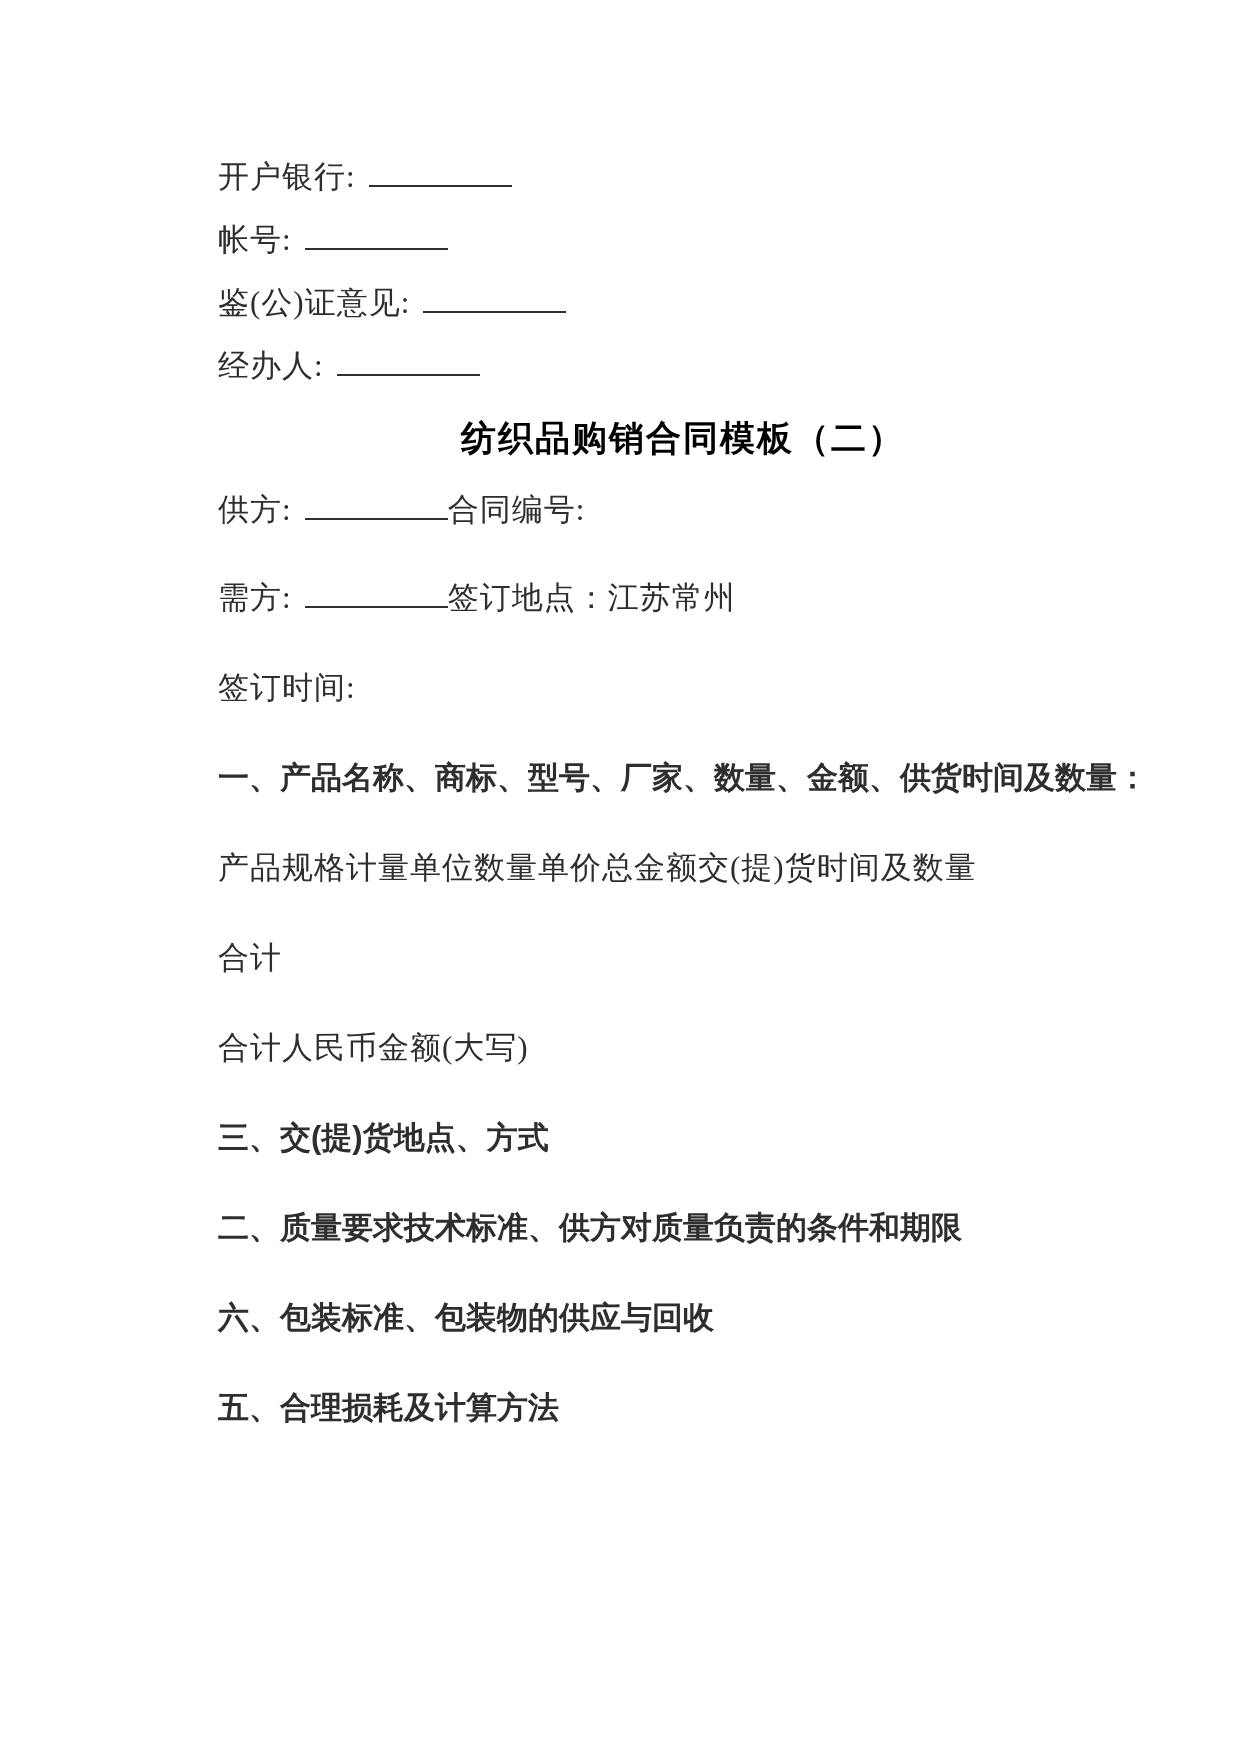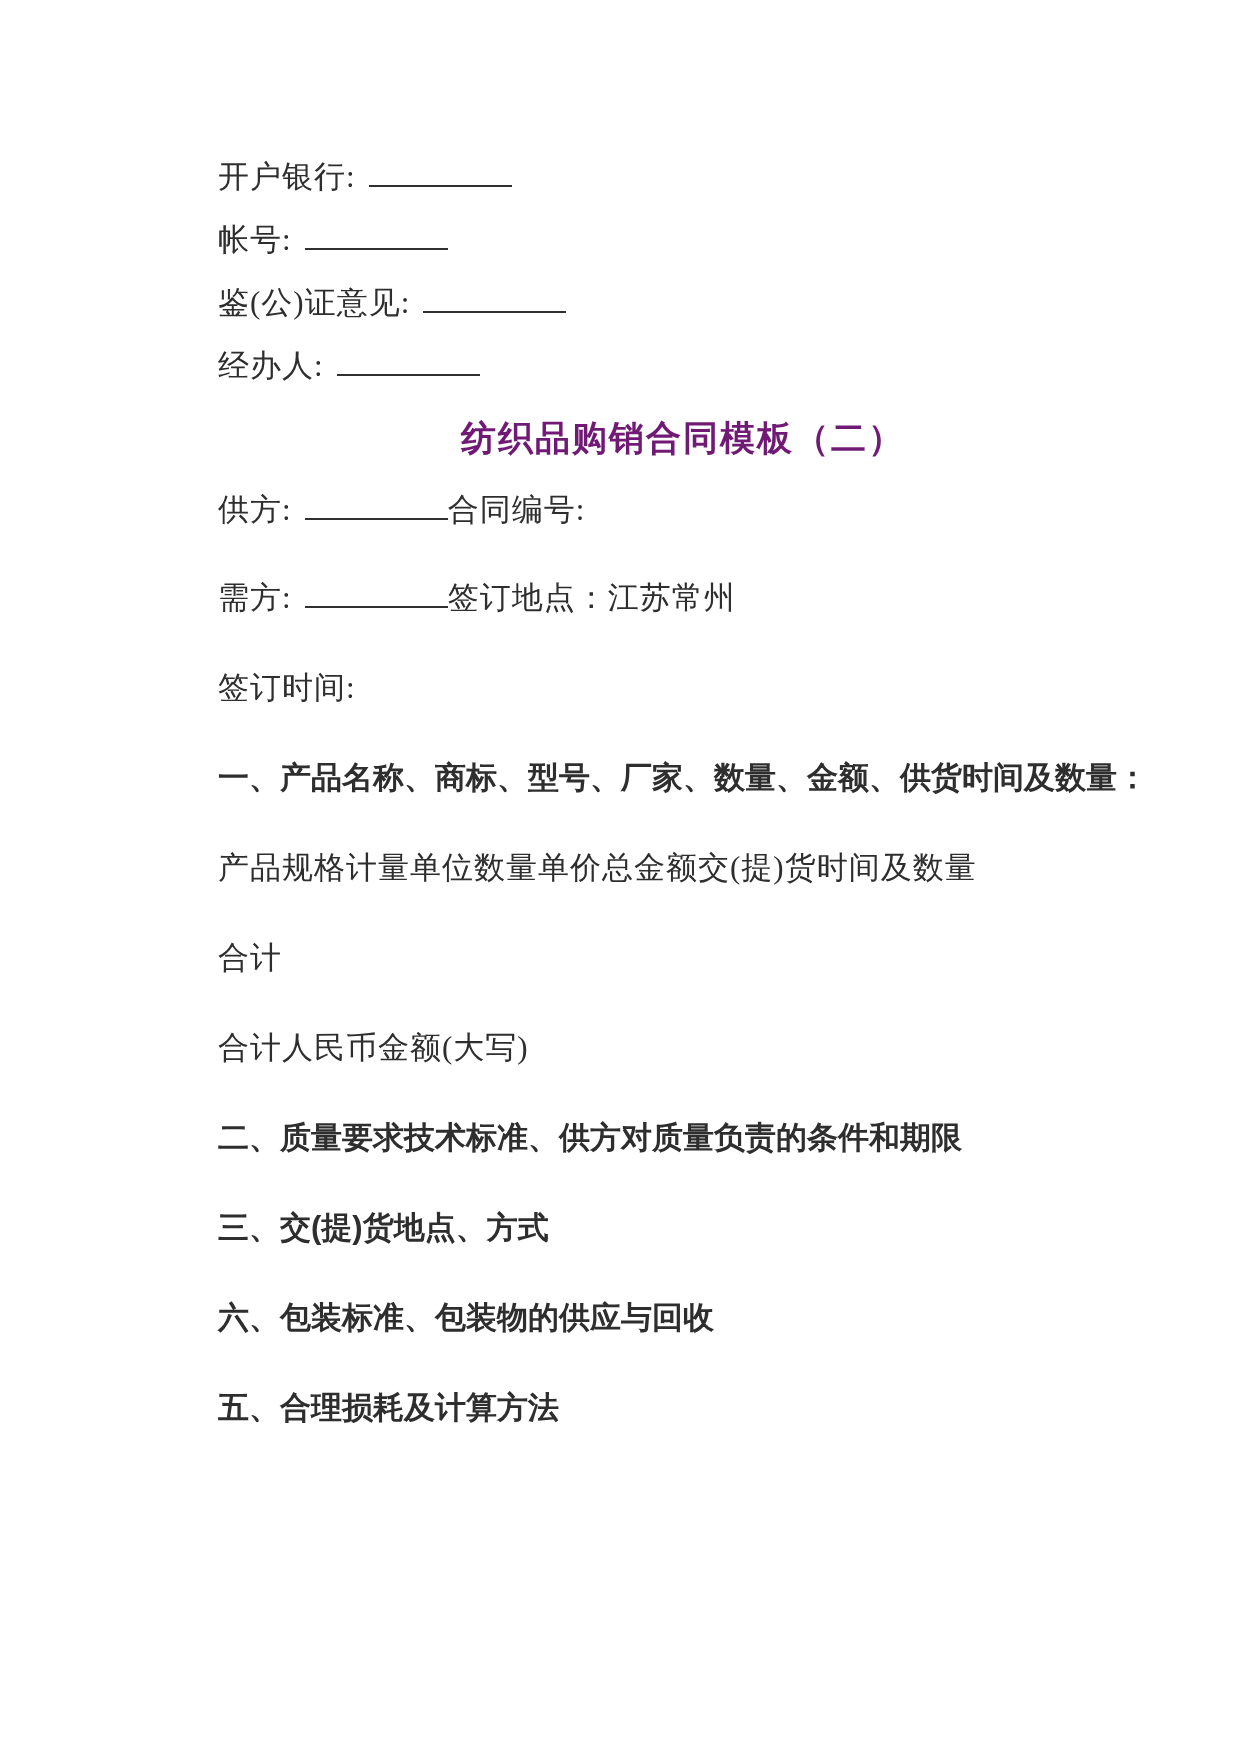--- a/index.html
+++ b/index.html
@@ -61,39 +61,39 @@
 
     <p class="row bank-row"><span>开户银行:</span><span class="blank"></span></p>
 
     <p class="row bank-row"><span>帐号:</span><span class="blank"></span></p>
 
 
     <p class="row bank-row"><span>鉴(公)证意见:</span><span class="blank"></span></p>
 
     <p class="row bank-row"><span>经办人:</span><span class="blank"></span></p>
 
-    <h1 class="doc-title" style="color: #701a75;">纺织品购销合同模板（二）</h1>
+    <h1 class="doc-title" style="color: #000000;">纺织品购销合同模板（二）</h1>
 
     <p class="row gap-after-title"><span>供方:</span><span class="blank"></span><span>合同编号:</span></p>
 
     <p class="row gap-md"><span>需方:</span><span class="blank"></span><span>签订地点：江苏常州</span></p>
 
     <p class="row gap-lg">签订时间:</p>
 
     <p class="row gap-lg bold-line">一、产品名称、商标、型号、厂家、数量、金额、供货时间及数量：</p>
 
     <p class="row gap-lg">产品规格计量单位数量单价总金额交(提)货时间及数量</p>
 
     <p class="row gap-lg">合计</p>
 
     <p class="row gap-lg">合计人民币金额(大写)</p>
 
+    <p class="row gap-lg bold-line">三、交(提)货地点、方式</p>
+
     <p class="row gap-lg bold-line">二、质量要求技术标准、供方对质量负责的条件和期限</p>
-
-    <p class="row gap-lg bold-line">三、交(提)货地点、方式</p>
 
 
     <p class="row gap-lg bold-line">六、包装标准、包装物的供应与回收</p>
 
     <p class="row gap-lg bold-line">五、合理损耗及计算方法</p>
 
   </div>
 </div>
 
 </body></html>

